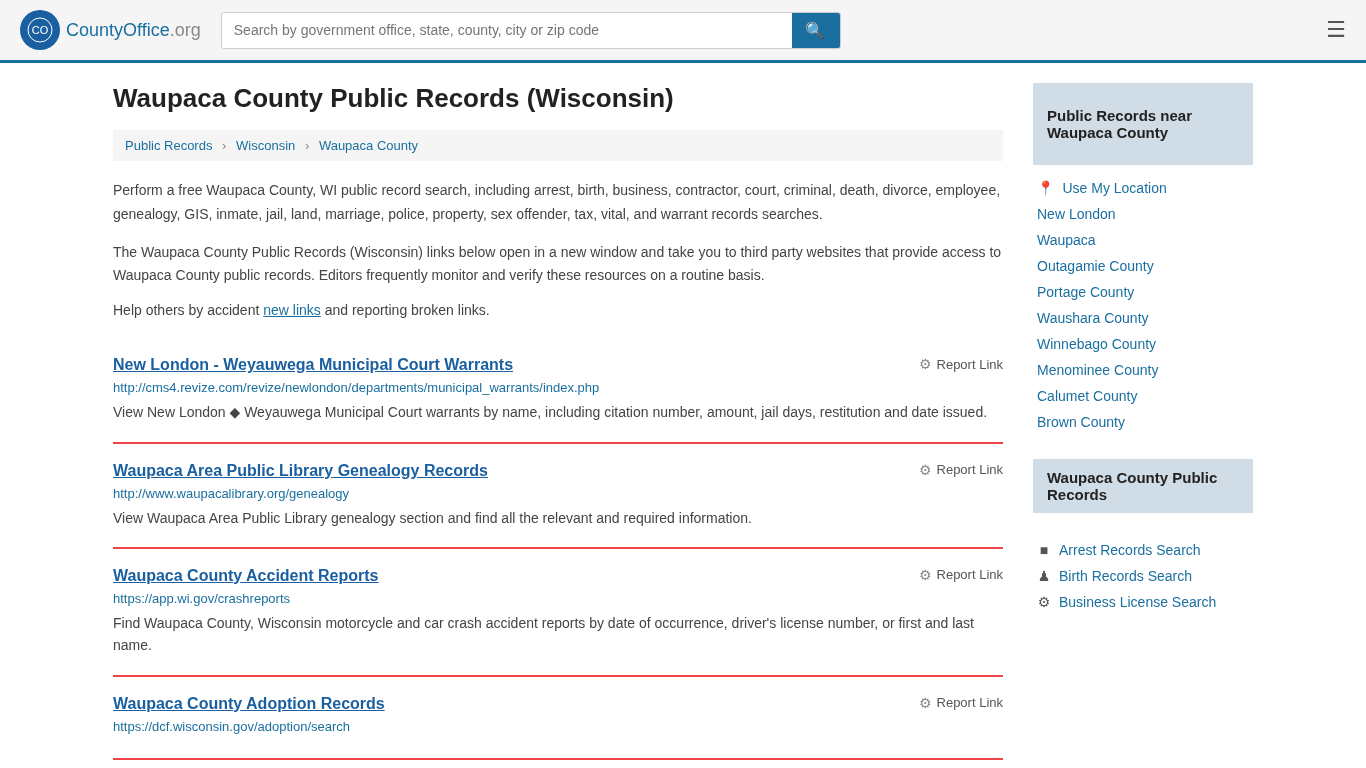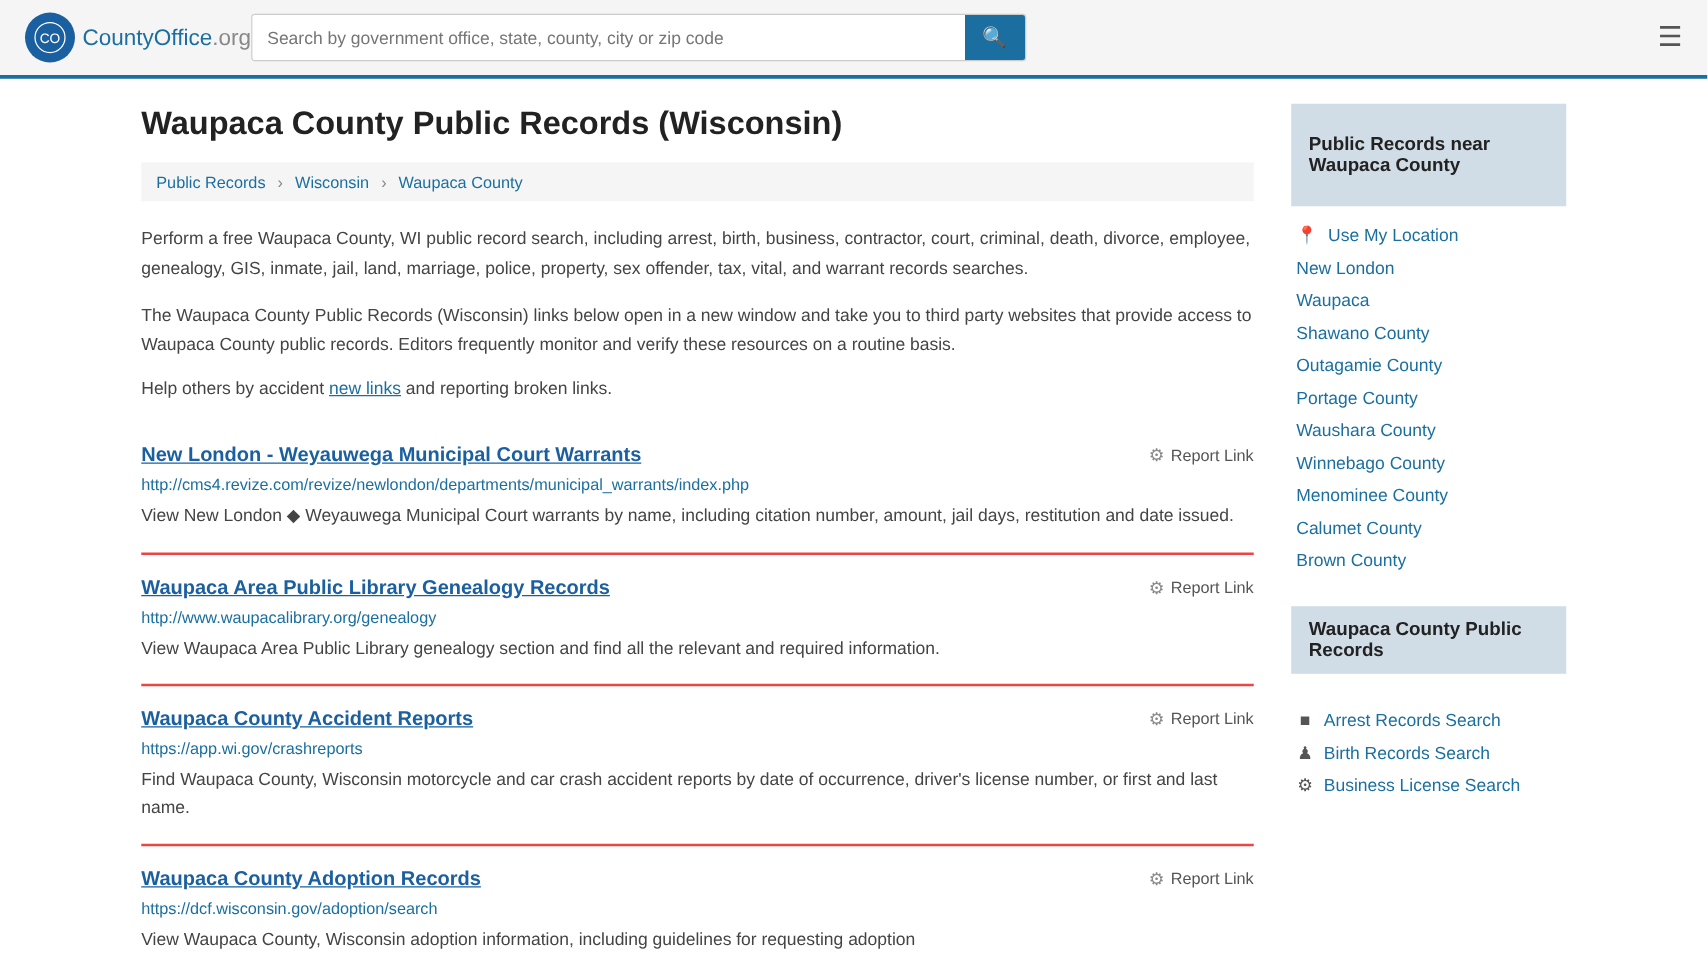--- a/index.html
+++ b/index.html
@@ -5,20 +5,21 @@
     * { box-sizing: border-box; margin: 0; padding: 0; }
     body { font-family: Arial, sans-serif; font-size: 14px; color: #333; background: #fff; }
 
     
     .header {
       background: #f5f5f5;
       border-bottom: 3px solid #1a6fa0;
       padding: 10px 20px;
       display: flex;
       align-items: center;
+      gap: 20px;
     }
     .logo-area {
       display: flex;
       align-items: center;
       gap: 6px;
       text-decoration: none;
     }
     .logo-circle {
       width: 40px;
       height: 40px;
@@ -284,44 +285,40 @@
 
       <div class="result-entry">
         <div class="result-title-row">
           <span class="result-title">Waupaca County Adoption Records</span>
           <span class="report-link-btn">
             <span class="report-icon">⚙</span>
             <span>Report Link</span>
           </span>
         </div>
         <div class="result-url">https://dcf.wisconsin.gov/adoption/search</div>
-        <div class="result-desc">View Waupaca County, Wisconsin adoption information, including guidelines for requesting adoption</div>
       </div>
 
     </div>
   </div>
 
   <div class="sidebar">
 
     <div class="sidebar-section">
       <div class="sidebar-header">Public Records near Waupaca County</div>
 
       <div class="sidebar-item">
         <span class="location-pin">📍</span>
         <a href="#">Use My Location</a>
       </div>
 
       <div class="sidebar-item">
         <a href="#">New London</a>
       </div>
       <div class="sidebar-item">
         <a href="#">Waupaca</a>
-      </div>
-      <div class="sidebar-item">
-        <a href="#">Shawano County</a>
       </div>
       <div class="sidebar-item">
         <a href="#">Outagamie County</a>
       </div>
       <div class="sidebar-item">
         <a href="#">Portage County</a>
       </div>
       <div class="sidebar-item">
         <a href="#">Waushara County</a>
       </div>

